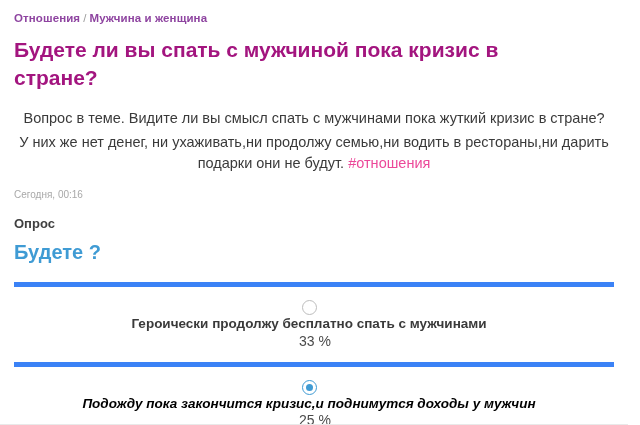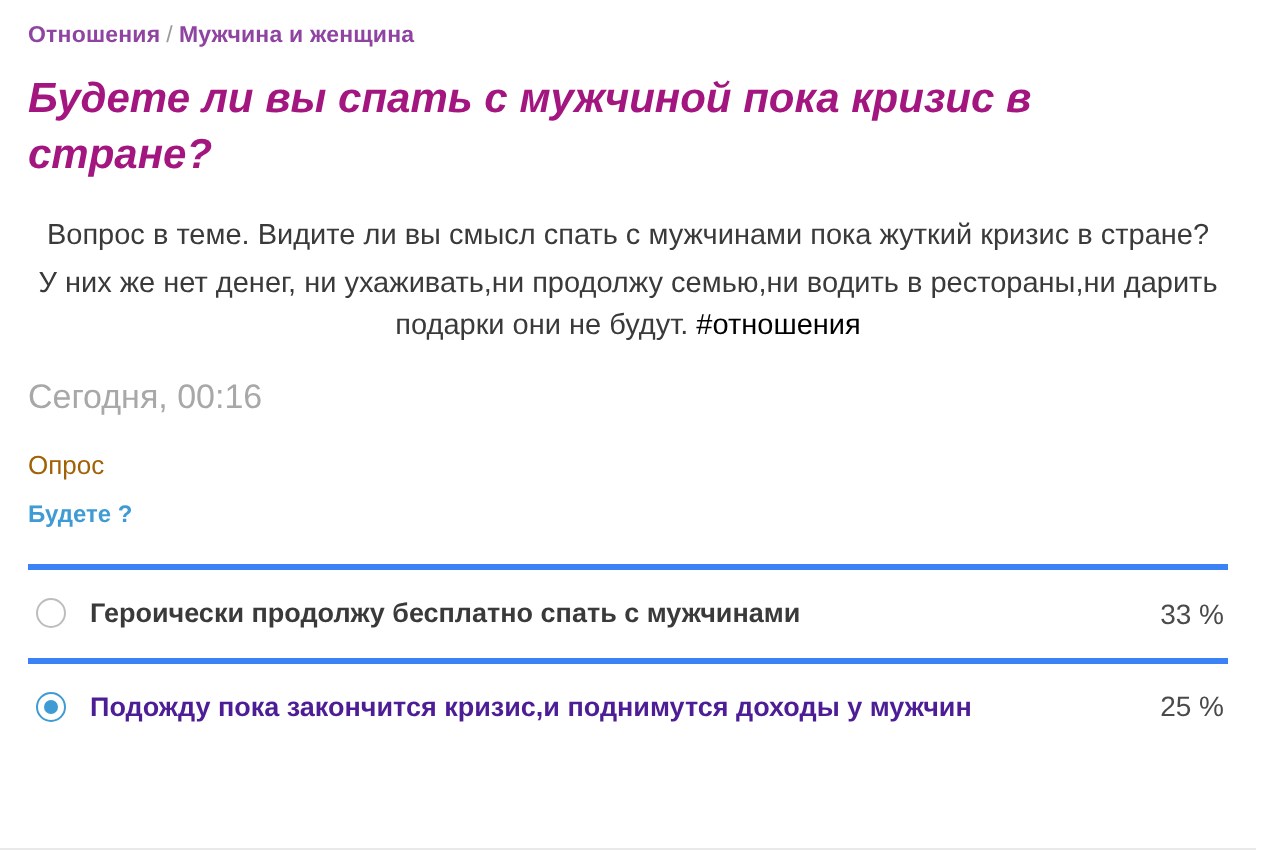--- a/index.html
+++ b/index.html
@@ -40,63 +40,64 @@
     padding: 0 3px;
   }
   
   .title {
     font-size: 21px;
     line-height: 1.33;
     font-weight: bold;
     color: #a3157f;
     margin: 0 0 16px 0;
     max-width: 560px;
-    font-style: italic;
   }
   
   .body-text {
     font-size: 14.5px;
     line-height: 1.5;
     color: #3a3a3a;
     max-width: 600px;
   }
   .body-text p {
     margin: 0 0 2px 0;
     text-align: center;
   }
   .hashtag {
-    color: #000000;
+    color: #ec4899;
     text-decoration: none;
   }
   .timestamp {
     margin-top: 14px;
-    font-size: 17px;
+    font-size: 10px;
     color: #a8a8a8;
   }
   
   .poll {
     margin-top: 16px;
   }
   .poll-kicker {
     font-size: 13px;
-    color: #a16207;
+    color: #404040;
     margin-bottom: 10px;
+    font-weight: bold;
   }
   .poll-question {
-    font-size: 12px;
+    font-size: 20px;
     font-weight: bold;
     color: #3f9bd4;
     margin-bottom: 18px;
   }
   .poll-option {
     display: flex;
     align-items: center;
     padding: 13px 2px 13px 4px;
-    border-top: 3px solid #3b82f6;
+    border-top: 5px solid #3b82f6;
     position: relative;
+    flex-direction: column;
   }
   .poll-option:first-of-type {
     border-top: 1px solid #e9e9e9;
   }
   .radio {
     flex: 0 0 auto;
     width: 15px;
     height: 15px;
     border-radius: 50%;
     border: 1.6px solid #bdbdbd;
@@ -122,27 +123,28 @@
   }
   .opt-label {
     flex: 1 1 auto;
     font-size: 13.5px;
     font-weight: bold;
     color: #3a3a3a;
     line-height: 1.3;
     padding-right: 12px;
   }
   .opt-label.highlight {
-    color: #4c1d95;
+    color: #000000;
+    font-style: italic;
   }
   .opt-pct {
     flex: 0 0 auto;
     font-size: 14px;
     color: #4a4a4a;
-    text-align: right;
+    text-align: center;
     min-width: 52px;
     white-space: nowrap;
   }
   .bottom-rule {
     position: absolute;
     left: 0;
     right: 0;
     bottom: 0;
     height: 1px;
     background: #e9e9e9;

